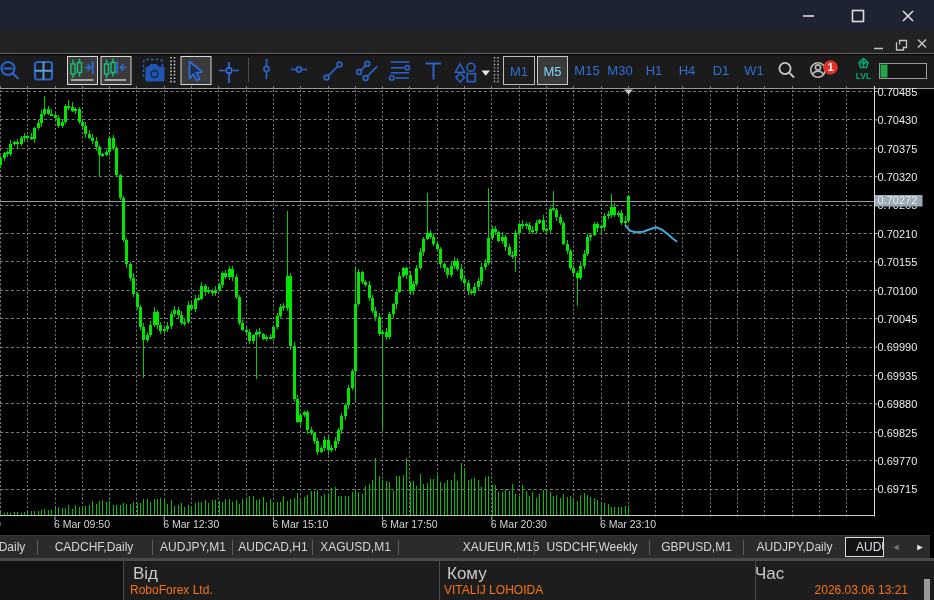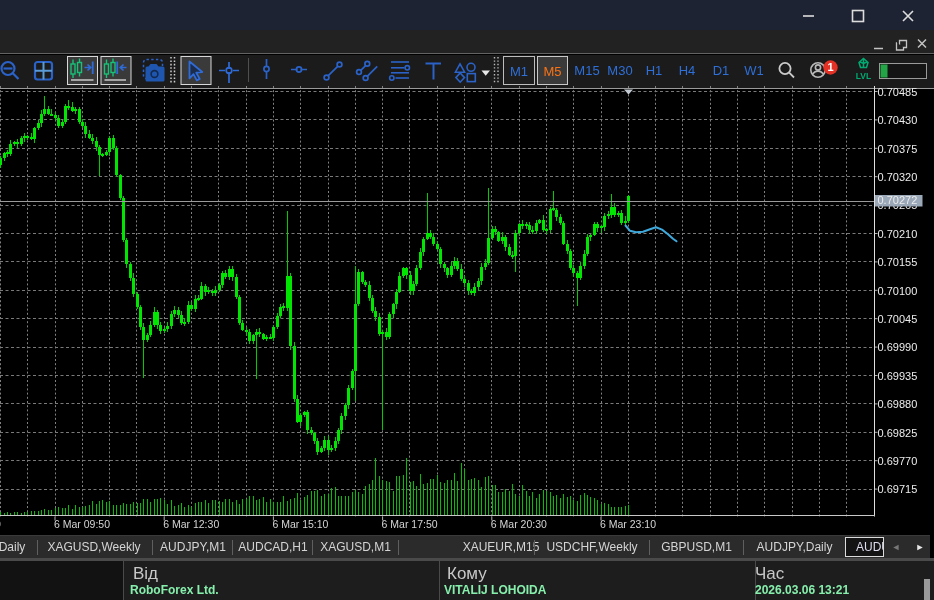--- a/index.html
+++ b/index.html
@@ -7,21 +7,21 @@
 #toolbar {position:absolute;left:0;top:55px;width:934px;height:31px;background:#1b1b1b}
 .tf {position:absolute;top:1px;height:29px;line-height:29px;text-align:center;color:#2e6fd8;font-size:13px;font-weight:normal}
 #chartwrap {position:absolute;left:0;top:86px;width:934px;height:449px;background:#000}
 .pl {font-size:11px;fill:#ececec;font-family:"Liberation Sans",sans-serif}
 .tl {font-size:10.5px;fill:#d4d4d4;font-family:"Liberation Sans",sans-serif}
 #tabbar {position:absolute;left:0;top:535px;width:930px;height:26px;background:#2b2b2b;border-top:1px solid #3a3a3a}
 .tab {position:absolute;top:0;height:23px;line-height:23px;color:#d4d4d4;font-size:12px;text-align:center;white-space:nowrap}
 .tsep {position:absolute;top:4px;height:15px;width:1px;background:#5f5f5f}
 #mail {position:absolute;left:0;top:561px;width:934px;height:39px;background:#1d1d1d;color:#c8c8c8}
 .mh {position:absolute;top:3px;font-size:17px;color:#c8c8c8}
-.mv {position:absolute;top:22px;font-size:12px;font-weight:bold;color:#86efac}
+.mv {position:absolute;top:22px;font-size:12px;font-weight:normal;color:#f97316}
 </style></head>
 <body>
 <div id="titlebar">
 <svg width="934" height="30" style="position:absolute;left:0;top:0">
 <path d="M803 16h11" stroke="#dcdcdc" stroke-width="1.6"></path>
 <rect x="852.5" y="10.5" width="11" height="11" fill="none" stroke="#dcdcdc" stroke-width="1.6"></rect>
 <path d="M903 11l10 10M913 11l-10 10" stroke="#dcdcdc" stroke-width="1.6"></path>
 </svg>
 </div>
 <div id="menurow">
@@ -151,21 +151,21 @@
 <g fill="none" stroke="#00aa72" stroke-width="1.5">
 <path d="M863.5 3.5l4.5 4-1.5 5h-6l-1.5-5z"></path>
         <path d="M863.5 3.5v9M860 7l3.5 1.5L867 7"></path>
 </g>
 <text x="863.5" y="24" font-family="Liberation Sans, sans-serif" font-size="8.5" font-weight="bold" fill="#00aa72" text-anchor="middle">LVL</text>
 
 <rect x="879.5" y="8.5" width="47" height="15" fill="#141414" stroke="#9a9a9a"></rect>
 <rect x="880.5" y="9.5" width="7" height="13" fill="#22a447"></rect>
 </svg>
 <div class="tf" style="left:503px;width:32px;background:#1e1e1e;border:1px solid #bdbdbd">M1</div>
-<div class="tf" style="left:537px;width:31px;background:#3a3a3a;border:1px solid #c8c8c8;color:#f97316">M5</div>
+<div class="tf" style="left:537px;width:31px;background:#3a3a3a;border:1px solid #c8c8c8;color:#7dd3fc">M5</div>
 <div class="tf" style="left:572px;width:30px">M15</div>
 <div class="tf" style="left:605px;width:30px">M30</div>
 <div class="tf" style="left:640px;width:28px">H1</div>
 <div class="tf" style="left:673px;width:28px">H4</div>
 <div class="tf" style="left:707px;width:28px">D1</div>
 <div class="tf" style="left:740px;width:28px">W1</div>
 </div>
 <div id="chartwrap"><svg id="chart" width="934" height="449" viewBox="0 0 934 449">
 <rect width="934" height="449" fill="#000"></rect>
 <rect x="0" y="0" width="934" height="2" fill="#1b1b1b"></rect>
@@ -203,21 +203,21 @@
       <text x="54.0" y="441.5" class="tl">6 Mar 09:50</text>
       <text x="163.2" y="441.5" class="tl">6 Mar 12:30</text>
       <text x="272.4" y="441.5" class="tl">6 Mar 15:10</text>
       <text x="381.6" y="441.5" class="tl">6 Mar 17:50</text>
       <text x="490.8" y="441.5" class="tl">6 Mar 20:30</text>
       <text x="600.0" y="441.5" class="tl">6 Mar 23:10</text>
 </svg></div>
 <div id="tabbar">
 <div class="tab" style="left:-18px;width:60px">Daily</div>
 <div class="tsep" style="left:37px"></div>
-<div class="tab" style="left:38px;width:112px">XAGUSD,Weekly</div>
+<div class="tab" style="left:38px;width:112px">CADCHF,Daily</div>
 <div class="tsep" style="left:152px"></div>
 <div class="tab" style="left:153px;width:80px">AUDJPY,M1</div>
 <div class="tsep" style="left:232px"></div>
 <div class="tab" style="left:233px;width:80px">AUDCAD,H1</div>
 <div class="tsep" style="left:312px"></div>
 <div class="tab" style="left:313px;width:85px">XAGUSD,M1</div>
 <div class="tsep" style="left:398px"></div>
 <div class="tab" style="left:415px;width:172px">XAUEUR,M15</div>
 <div class="tsep" style="left:534px"></div>
 <div class="tab" style="left:535px;width:114px">USDCHF,Weekly</div>
@@ -233,14 +233,14 @@
 <div id="mail">
 <div style="position:absolute;left:0;top:0;width:123px;height:39px;background:#121212"></div>
 <div style="position:absolute;left:123px;top:0;width:1px;height:39px;background:#4a4a4a"></div>
 <div style="position:absolute;left:439px;top:0;width:1px;height:39px;background:#4a4a4a"></div>
 <div style="position:absolute;left:755px;top:0;width:1px;height:39px;background:#4a4a4a"></div>
 <div class="mh" style="left:133px">Від</div>
 <div class="mh" style="left:447px">Кому</div>
 <div class="mh" style="left:755px;width:153px;text-align:left">Час</div>
 <div class="mv" style="left:130px">RoboForex Ltd.</div>
 <div class="mv" style="left:444px">VITALIJ LOHOIDA</div>
-<div class="mv" style="left:755px;width:153px;">2026.03.06 13:21</div>
+<div class="mv" style="left:755px;width:153px;text-align:right">2026.03.06 13:21</div>
 <div style="position:absolute;left:924px;top:18px;width:6px;height:21px;background:#9a9a9a"></div>
 </div>
 </body></html>

